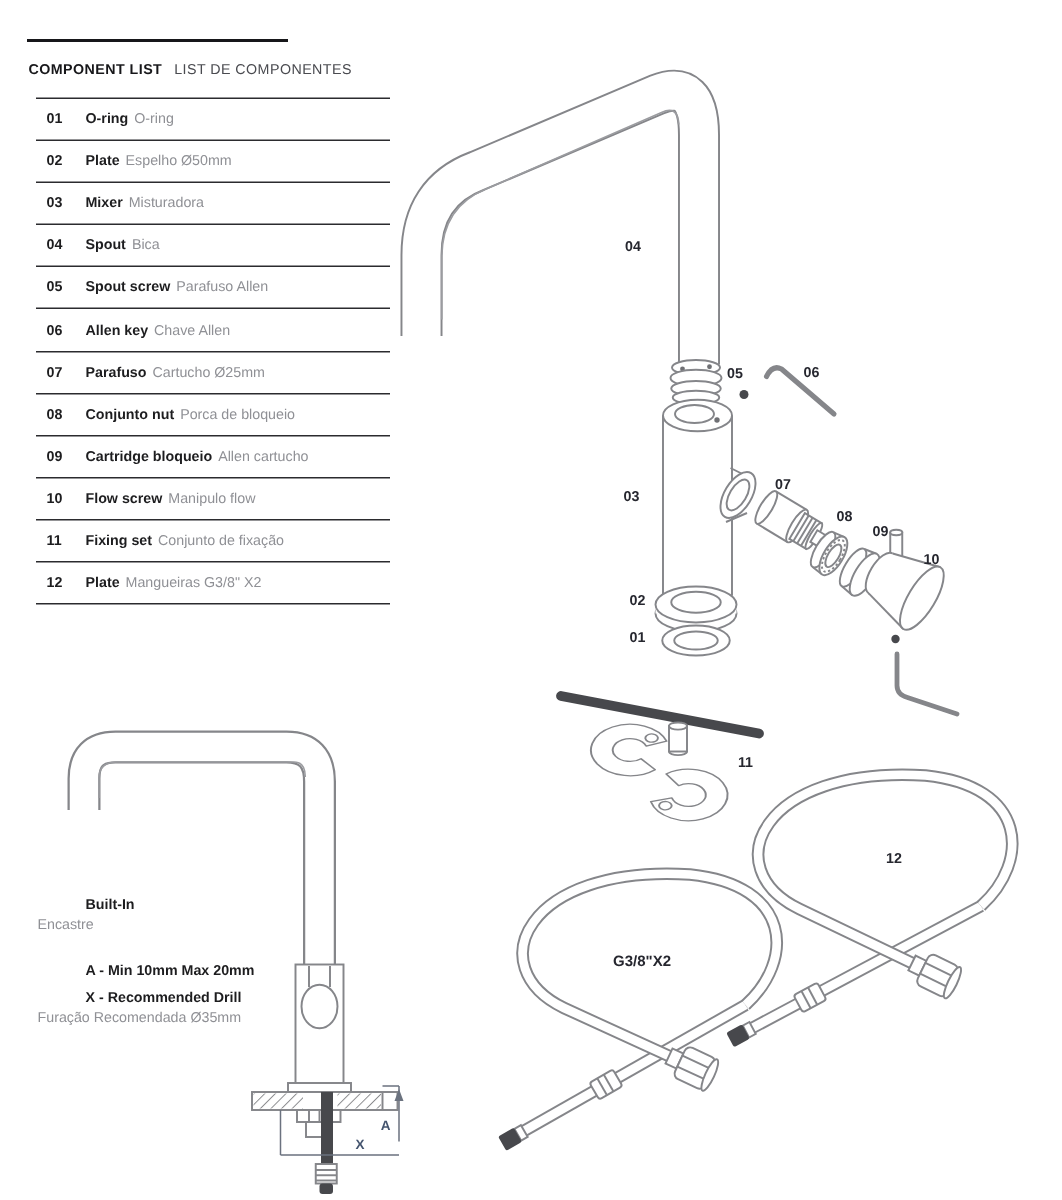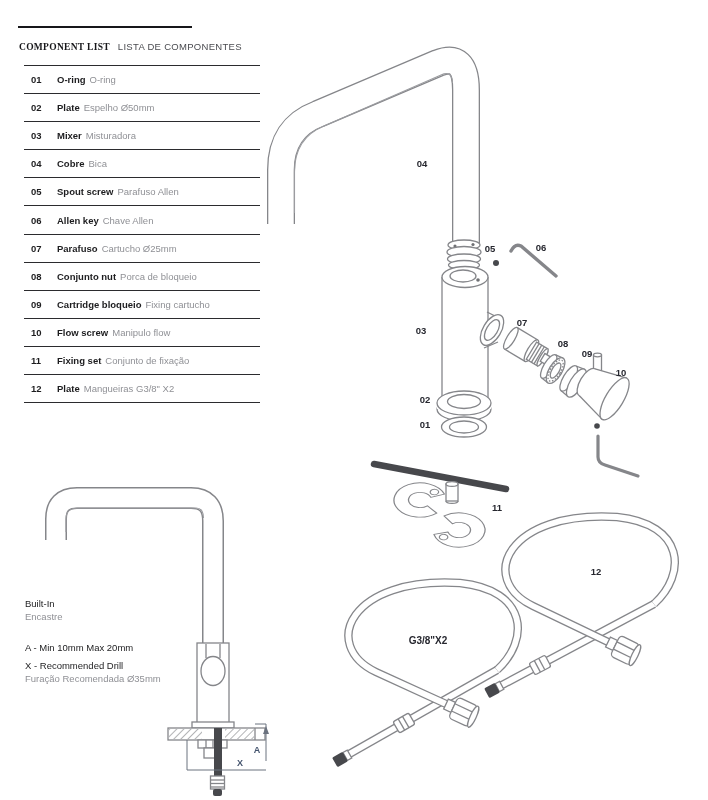--- a/index.html
+++ b/index.html
@@ -1,31 +1,31 @@
 <!DOCTYPE html>
 <html><head>
 <meta charset="utf-8">
 <style>
   html,body{margin:0;padding:0;background:#fff;}
   .page{position:relative;width:708px;height:800px;background:#ffffff;
         font-family:"Liberation Sans",sans-serif;overflow:hidden;}
   
   .toprule{position:absolute;left:18px;top:26px;width:174px;height:2.2px;background:#17171a;}
   .clheader{position:absolute;left:19px;top:41px;font-size:9.5px;letter-spacing:.3px;white-space:nowrap;}
-  .clheader .hdr-en{font-weight:bold;color:#17171a;font-family:Liberation Serif, serif;}
+  .clheader .hdr-en{font-weight:bold;color:#17171a;}
   .clheader .hdr-pt{color:#4a4b50;margin-left:5px;}
   .clrows{position:absolute;left:24px;top:65px;width:236px;border-top:1.5px solid #2b2b2e;}
   .clrow{box-sizing:border-box;height:28.1px;display:flex;align-items:center;
          border-bottom:1.5px solid #2b2b2e;font-size:9.5px;white-space:nowrap;}
   .clrow .num{width:26px;padding-left:7px;font-weight:bold;color:#1d1d1f;}
   .clrow .en{font-weight:bold;color:#1d1d1f;}
   .clrow .pt{color:#8f9095;margin-left:4px;}
   
   .note{position:absolute;left:25px;top:597px;font-size:9.5px;line-height:13px;white-space:nowrap;}
-  .note .b{font-weight:normal;color:#1d1d1f;}
+  .note .b{font-weight:bold;color:#1d1d1f;margin-left:32px;}
   .note .g{color:#8f9095;}
   .sp18{height:18px;} .sp5{height:5px;}
   
   svg{position:absolute;left:0;top:0;}
   .ln{stroke:#85868a;fill:none;stroke-width:1.3px;}
   .lnf{stroke:#85868a;fill:#ffffff;stroke-width:1.3px;}
   .wfill{fill:#ffffff;stroke:none;}
   .dk{fill:#47484c;stroke:none;}
   .plbl{font:bold 9.5px "Liberation Sans",sans-serif;fill:#26272f;text-anchor:middle;}
   .hlbl{font:bold 10px "Liberation Sans",sans-serif;fill:#26272f;text-anchor:middle;}
@@ -257,42 +257,42 @@
       <g>
         <path class="dim" d="M 187 740 L 187 770 M 187 770 L 266 770"></path>
         <text class="dlbl" x="240" y="766">X</text>
       </g>
     </g>
   </svg>
 
   <div class="toprule"></div>
   <div class="clheader">
     <span class="hdr-en">COMPONENT LIST</span>
-    <span class="hdr-pt">LISTA DE COMPONENTES</span>
+    <span class="hdr-pt">LIST DE COMPONENTES</span>
   </div>
 
   <div class="clrows">
     <div class="clrow">
       <span class="num">01</span>
       <span class="en">O-ring</span>
       <span class="pt">O-ring</span>
     </div>
     <div class="clrow">
       <span class="num">02</span>
       <span class="en">Plate</span>
       <span class="pt">Espelho Ø50mm</span>
     </div>
     <div class="clrow">
       <span class="num">03</span>
       <span class="en">Mixer</span>
       <span class="pt">Misturadora</span>
     </div>
     <div class="clrow">
       <span class="num">04</span>
-      <span class="en">Cobre</span>
+      <span class="en">Spout</span>
       <span class="pt">Bica</span>
     </div>
     <div class="clrow">
       <span class="num">05</span>
       <span class="en">Spout screw</span>
       <span class="pt">Parafuso Allen</span>
     </div>
     <div class="clrow">
       <span class="num">06</span>
       <span class="en">Allen key</span>
@@ -304,21 +304,21 @@
       <span class="pt">Cartucho Ø25mm</span>
     </div>
     <div class="clrow">
       <span class="num">08</span>
       <span class="en">Conjunto nut</span>
       <span class="pt">Porca de bloqueio</span>
     </div>
     <div class="clrow">
       <span class="num">09</span>
       <span class="en">Cartridge bloqueio</span>
-      <span class="pt">Fixing cartucho</span>
+      <span class="pt">Allen cartucho</span>
     </div>
     <div class="clrow">
       <span class="num">10</span>
       <span class="en">Flow screw</span>
       <span class="pt">Manipulo flow</span>
     </div>
     <div class="clrow">
       <span class="num">11</span>
       <span class="en">Fixing set</span>
       <span class="pt">Conjunto de fixação</span>

